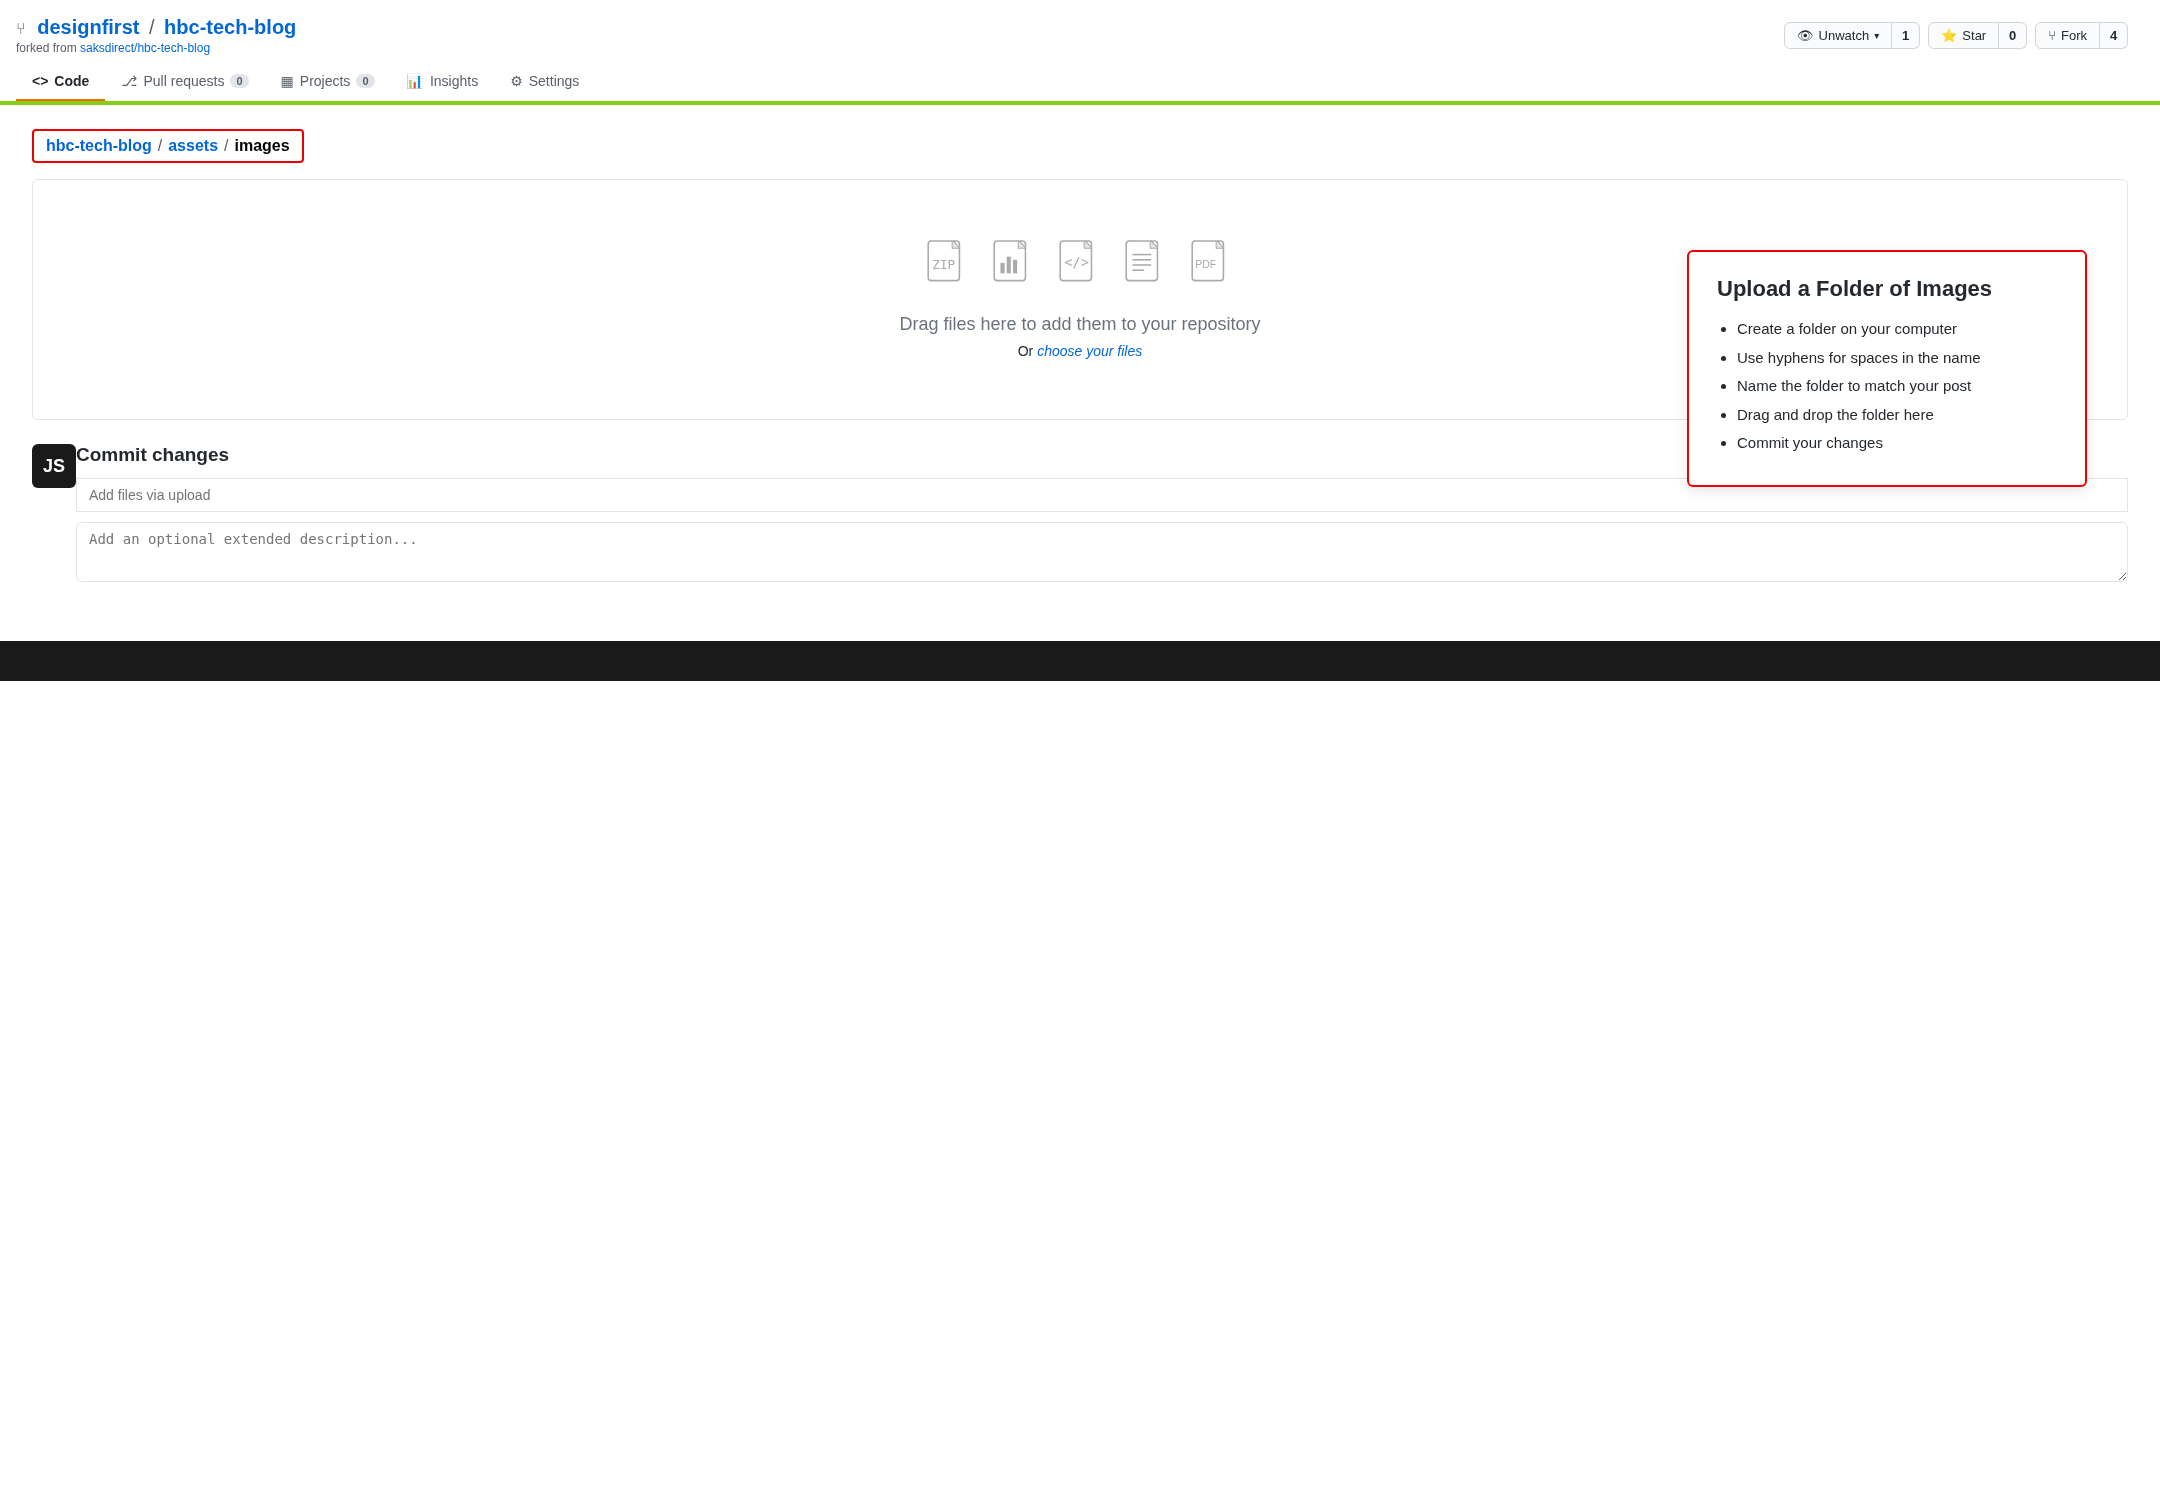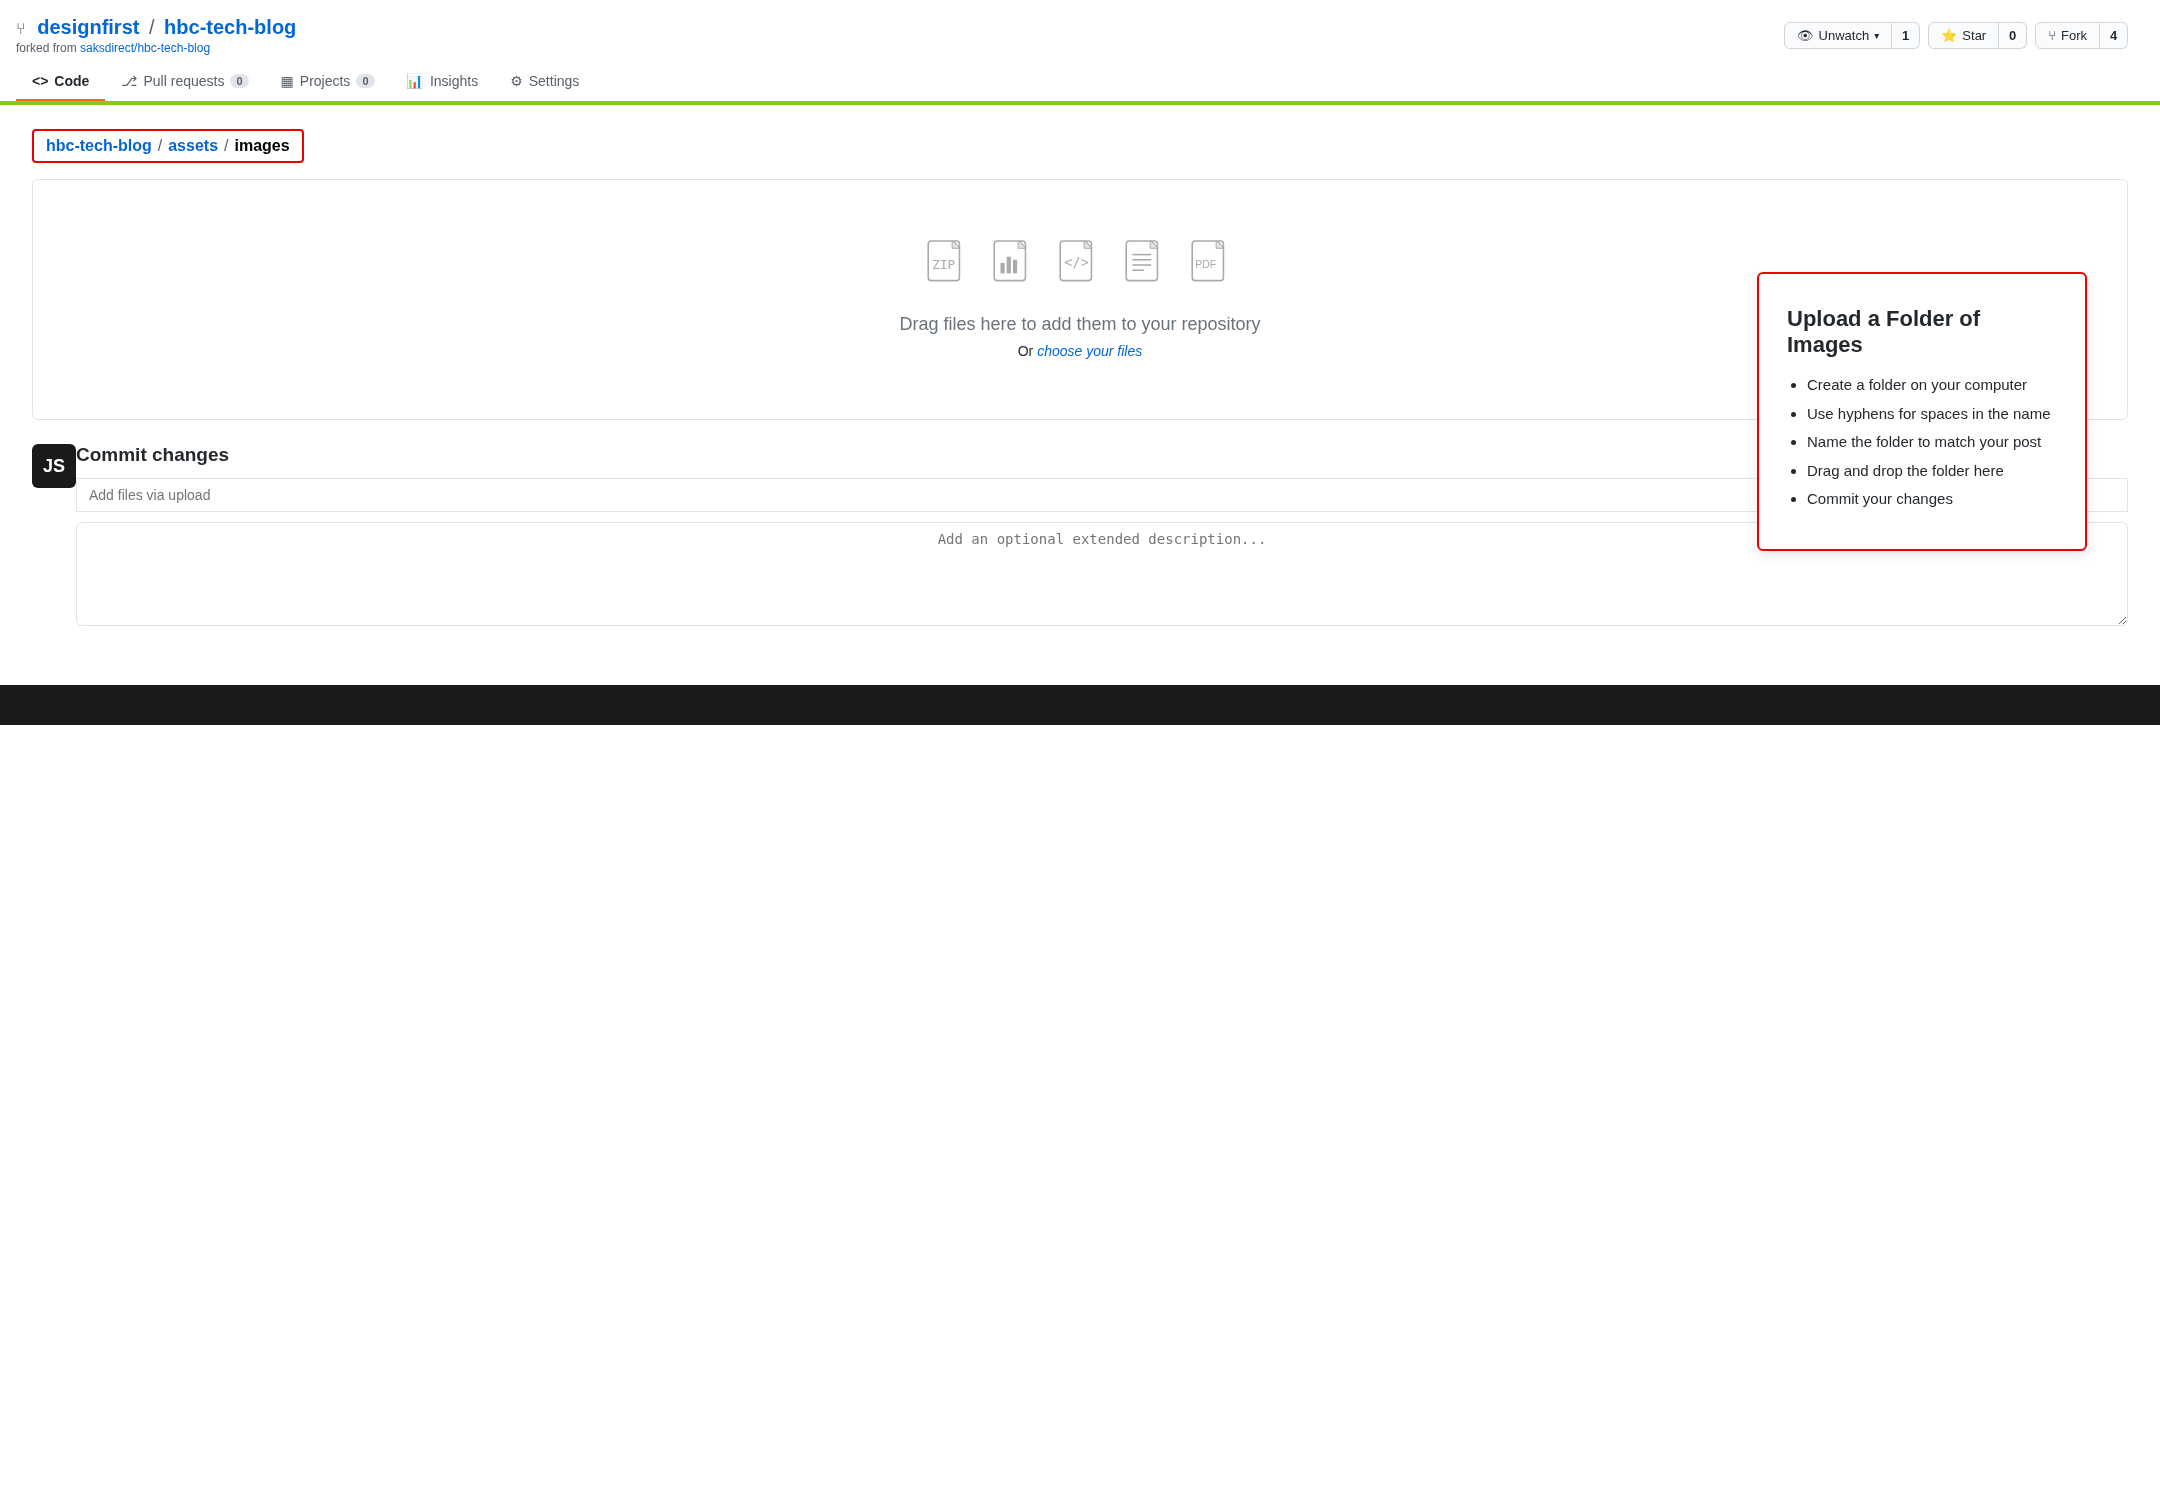--- a/index.html
+++ b/index.html
@@ -179,27 +179,27 @@
     .choose-link {
       color: #0366d6;
       text-decoration: none;
       cursor: pointer;
       font-style: italic;
     }
 
     
     .tooltip-popup {
       position: absolute;
-      top: 92px;
+      top: 70px;
       right: 40px;
-      width: 330px;
+      width: 400px;
       background: #fff;
       border: 2px solid #e00;
       border-radius: 6px;
-      padding: 32px 28px;
+      padding: 24px 28px;
       text-align: left;
       z-index: 10;
       box-shadow: 0 4px 12px rgba(0,0,0,0.1);
     }
     .tooltip-title {
       font-size: 22px;
       font-weight: 700;
       margin-bottom: 16px;
       color: #24292e;
     }
@@ -252,24 +252,23 @@
       margin-bottom: 10px;
       outline: none;
     }
     .commit-textarea {
       width: 100%;
       padding: 8px 12px;
       border: 1px solid #e1e4e8;
       border-radius: 6px;
       font-size: 14px;
       color: #6a737d;
-      height: 104px;
+      height: 60px;
       resize: vertical;
       outline: none;
-      text-align: center;
     }
 
     
     .bottom-bar {
       height: 40px;
       background: #1a1a1a;
       margin-top: 32px;
     }
   </style>
 </head>

